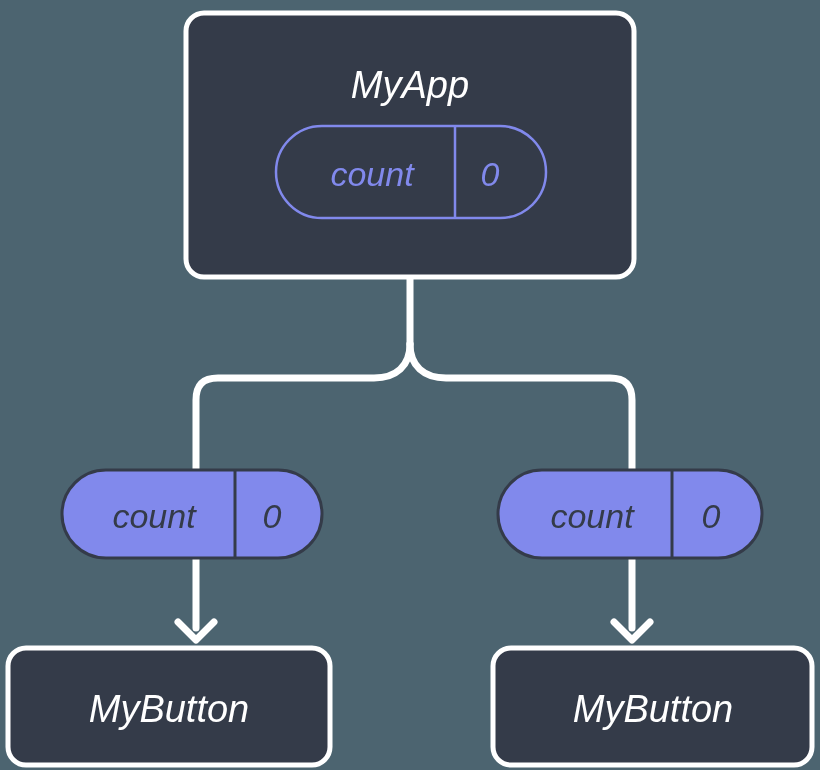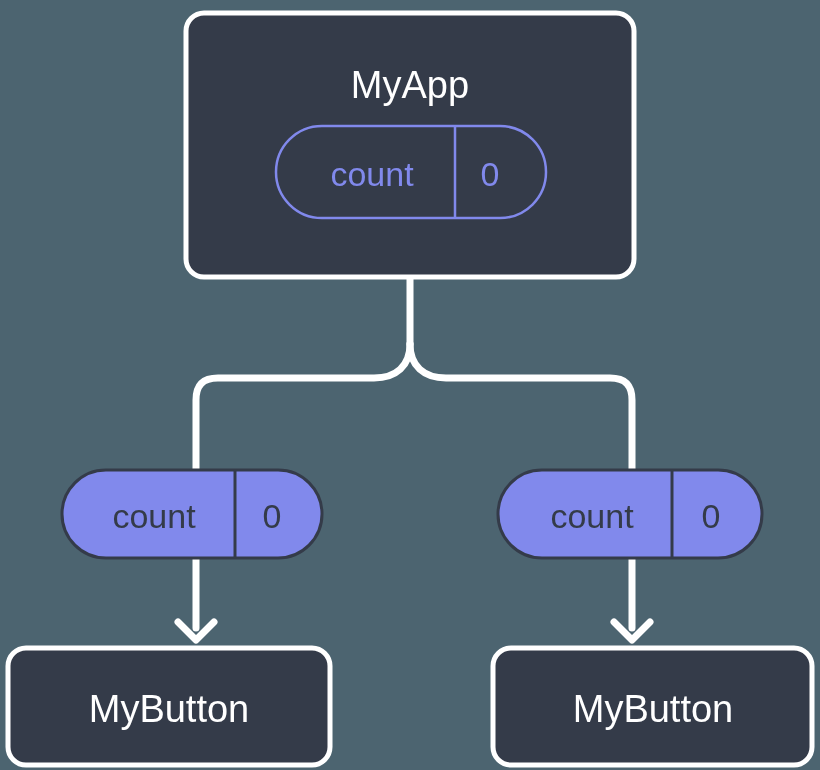--- a/index.html
+++ b/index.html
@@ -13,20 +13,21 @@
     background: #4c6470;
     font-family: "Liberation Sans", sans-serif;
     overflow: hidden;
     position: relative;
   }
   #diagram-root {
     position: absolute;
     inset: 0;
     width: 820px;
     height: 629px;
+    font-style: italic;
   }
   #diagram-svg {
     position: absolute;
     top: 0;
     left: 0;
     width: 820px;
     height: 770px;
     display: block;
   }
   .node-label {

